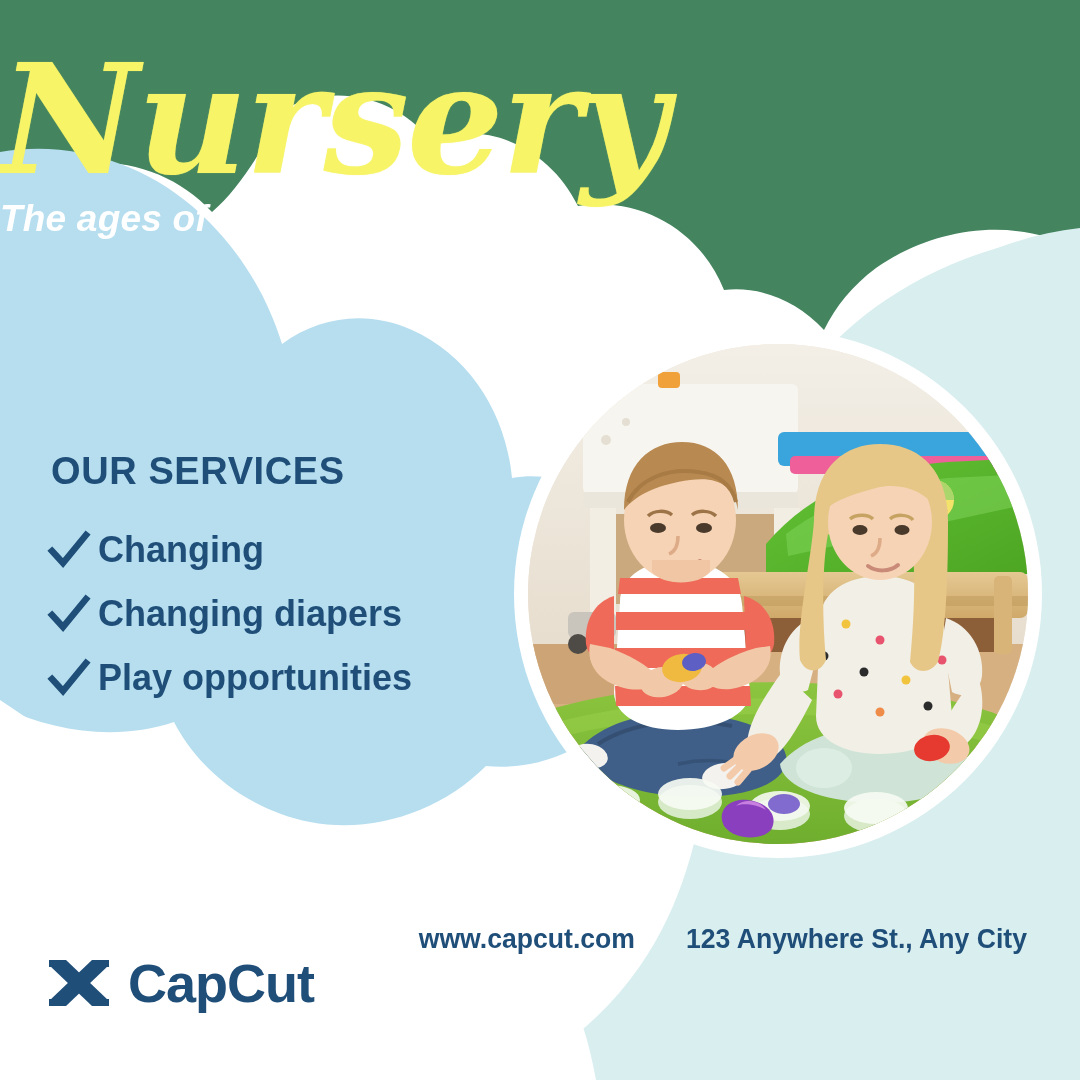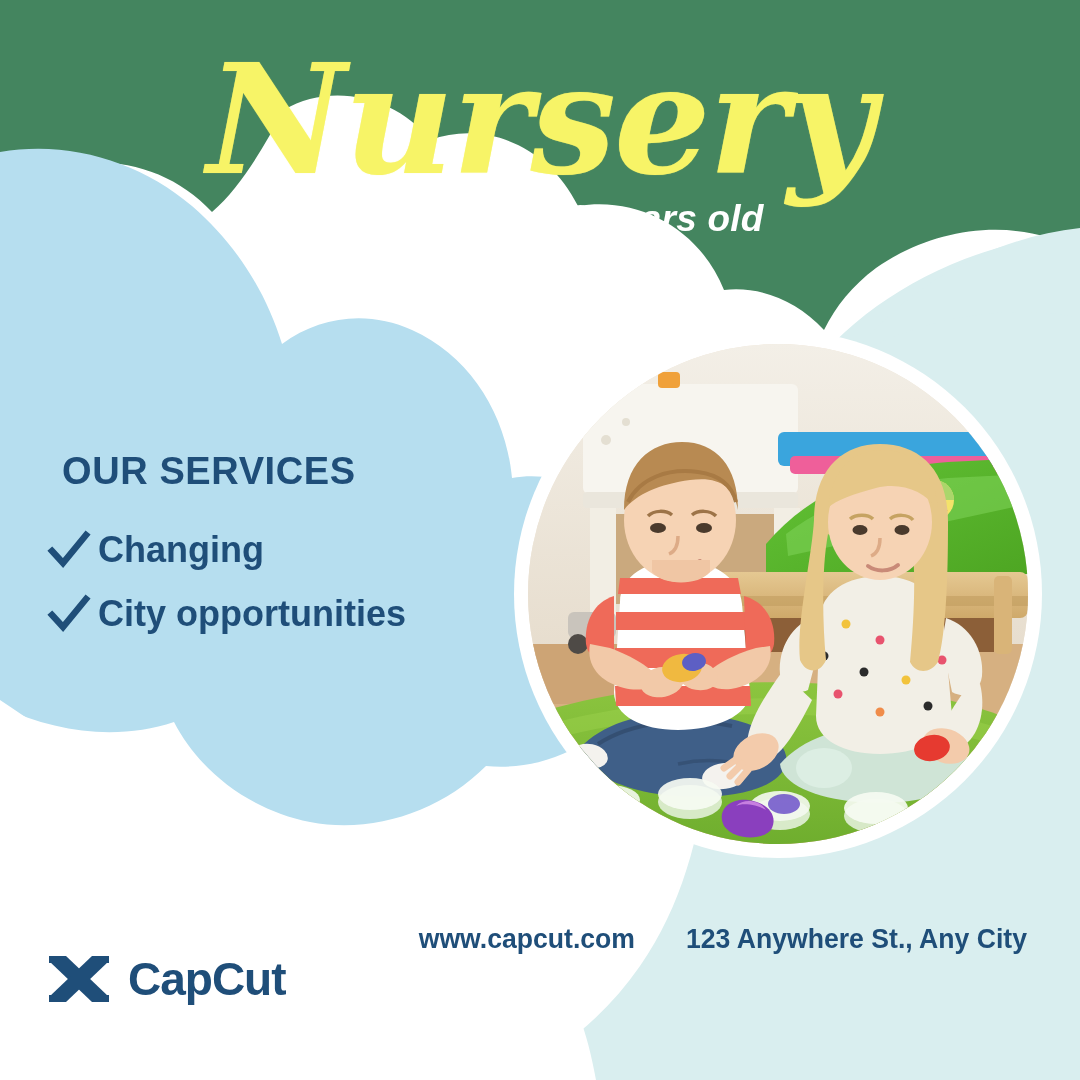--- a/index.html
+++ b/index.html
@@ -28,21 +28,21 @@
     height: 1080px;
     display: block;
   }
 
   
   .header-block {
     position: absolute;
     top: 48px;
     left: 0;
     width: 1080px;
-    text-align: center;
+    text-align: left;
     z-index: 5;
     pointer-events: none;
   }
   .title {
     font-family: "DejaVu Serif", serif;
     font-weight: 700;
     font-style: italic;
     font-size: 152px;
     line-height: 0.95;
     color: #f7f467;
@@ -68,21 +68,21 @@
     top: 450px;
     width: 520px;
     z-index: 6;
   }
   .services-heading {
     font-family: "Liberation Sans", sans-serif;
     font-weight: 700;
     font-size: 38px;
     letter-spacing: 0.6px;
     color: #1f4e79;
-    margin: 0 0 34px 16px;
+    margin: 0 0 34px 5px;
   }
   .service-row {
     display: flex;
     align-items: center;
     margin-bottom: 18px;
   }
   .check-icon {
     width: 46px;
     height: 46px;
     flex: 0 0 46px;
@@ -128,21 +128,21 @@
     top: 952px;
     display: flex;
     align-items: center;
     z-index: 6;
   }
   .logo-mark { width: 66px; height: 52px; flex: 0 0 66px; }
   .logo-mark svg { display: block; }
   .logo-word {
     font-family: "Liberation Sans", sans-serif;
     font-weight: 700;
-    font-size: 46px;
+    font-size: 54px;
     color: #1f4e79;
     letter-spacing: -1px;
     margin-left: 16px;
   }
 
   
   .contact {
     position: absolute;
     right: 40px;
     top: 903px;
@@ -258,29 +258,37 @@
 
     <div class="service-row">
       <span class="check-icon">
         <svg viewBox="0 0 46 46" width="46" height="46" aria-hidden="true">
           <path d="M6 24 L17 36 L40 8" fill="none" stroke="#1f4e79" stroke-width="6.5" stroke-linecap="square" stroke-linejoin="miter"></path>
         </svg>
       </span>
       <span class="service-label">Changing</span>
     </div>
 
-
-
     <div class="service-row">
       <span class="check-icon">
         <svg viewBox="0 0 46 46" width="46" height="46" aria-hidden="true">
           <path d="M6 24 L17 36 L40 8" fill="none" stroke="#1f4e79" stroke-width="6.5" stroke-linecap="square" stroke-linejoin="miter"></path>
         </svg>
       </span>
-      <span class="service-label">City opportunities</span>
+      <span class="service-label">Changing diapers</span>
+    </div>
+
+
+    <div class="service-row">
+      <span class="check-icon">
+        <svg viewBox="0 0 46 46" width="46" height="46" aria-hidden="true">
+          <path d="M6 24 L17 36 L40 8" fill="none" stroke="#1f4e79" stroke-width="6.5" stroke-linecap="square" stroke-linejoin="miter"></path>
+        </svg>
+      </span>
+      <span class="service-label">Play opportunities</span>
     </div>
   </div>
 
   <div class="photo-wrap">
     <div class="photo-inner">
       <svg viewBox="0 0 500 500" preserveAspectRatio="xMidYMid slice" aria-hidden="true">
         <defs>
           <linearGradient id="wallg" x1="0" y1="0" x2="0" y2="1">
             <stop offset="0" stop-color="#f3efe7"></stop>
             <stop offset="1" stop-color="#e6dccc"></stop>

